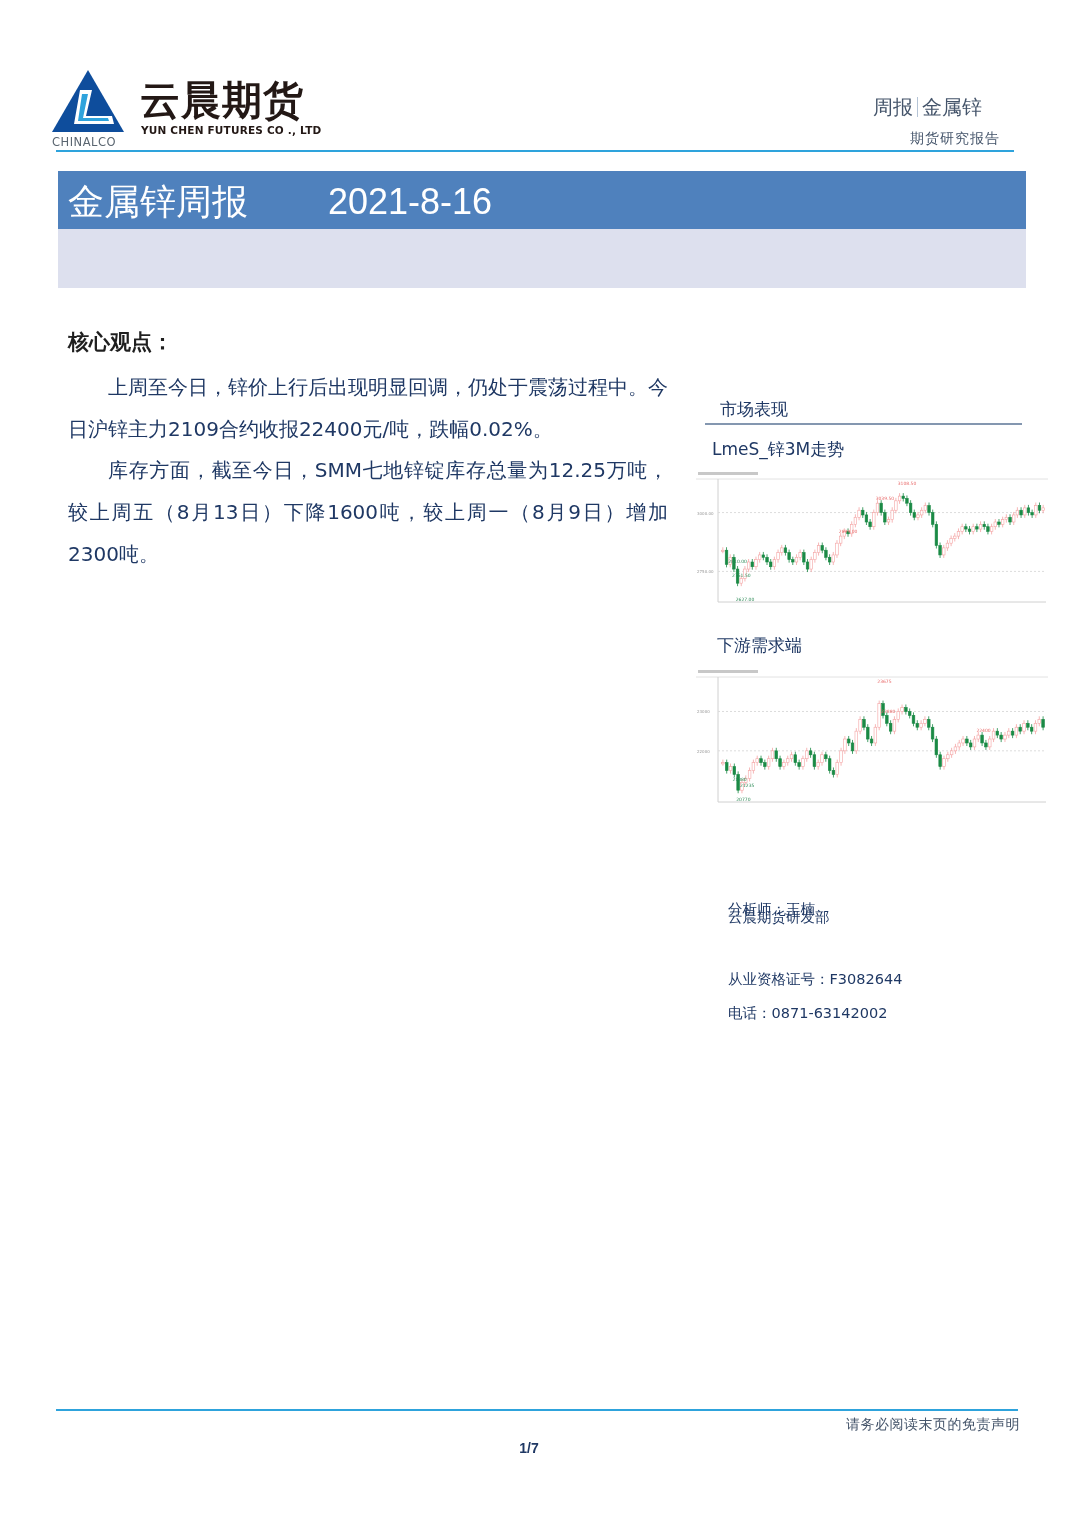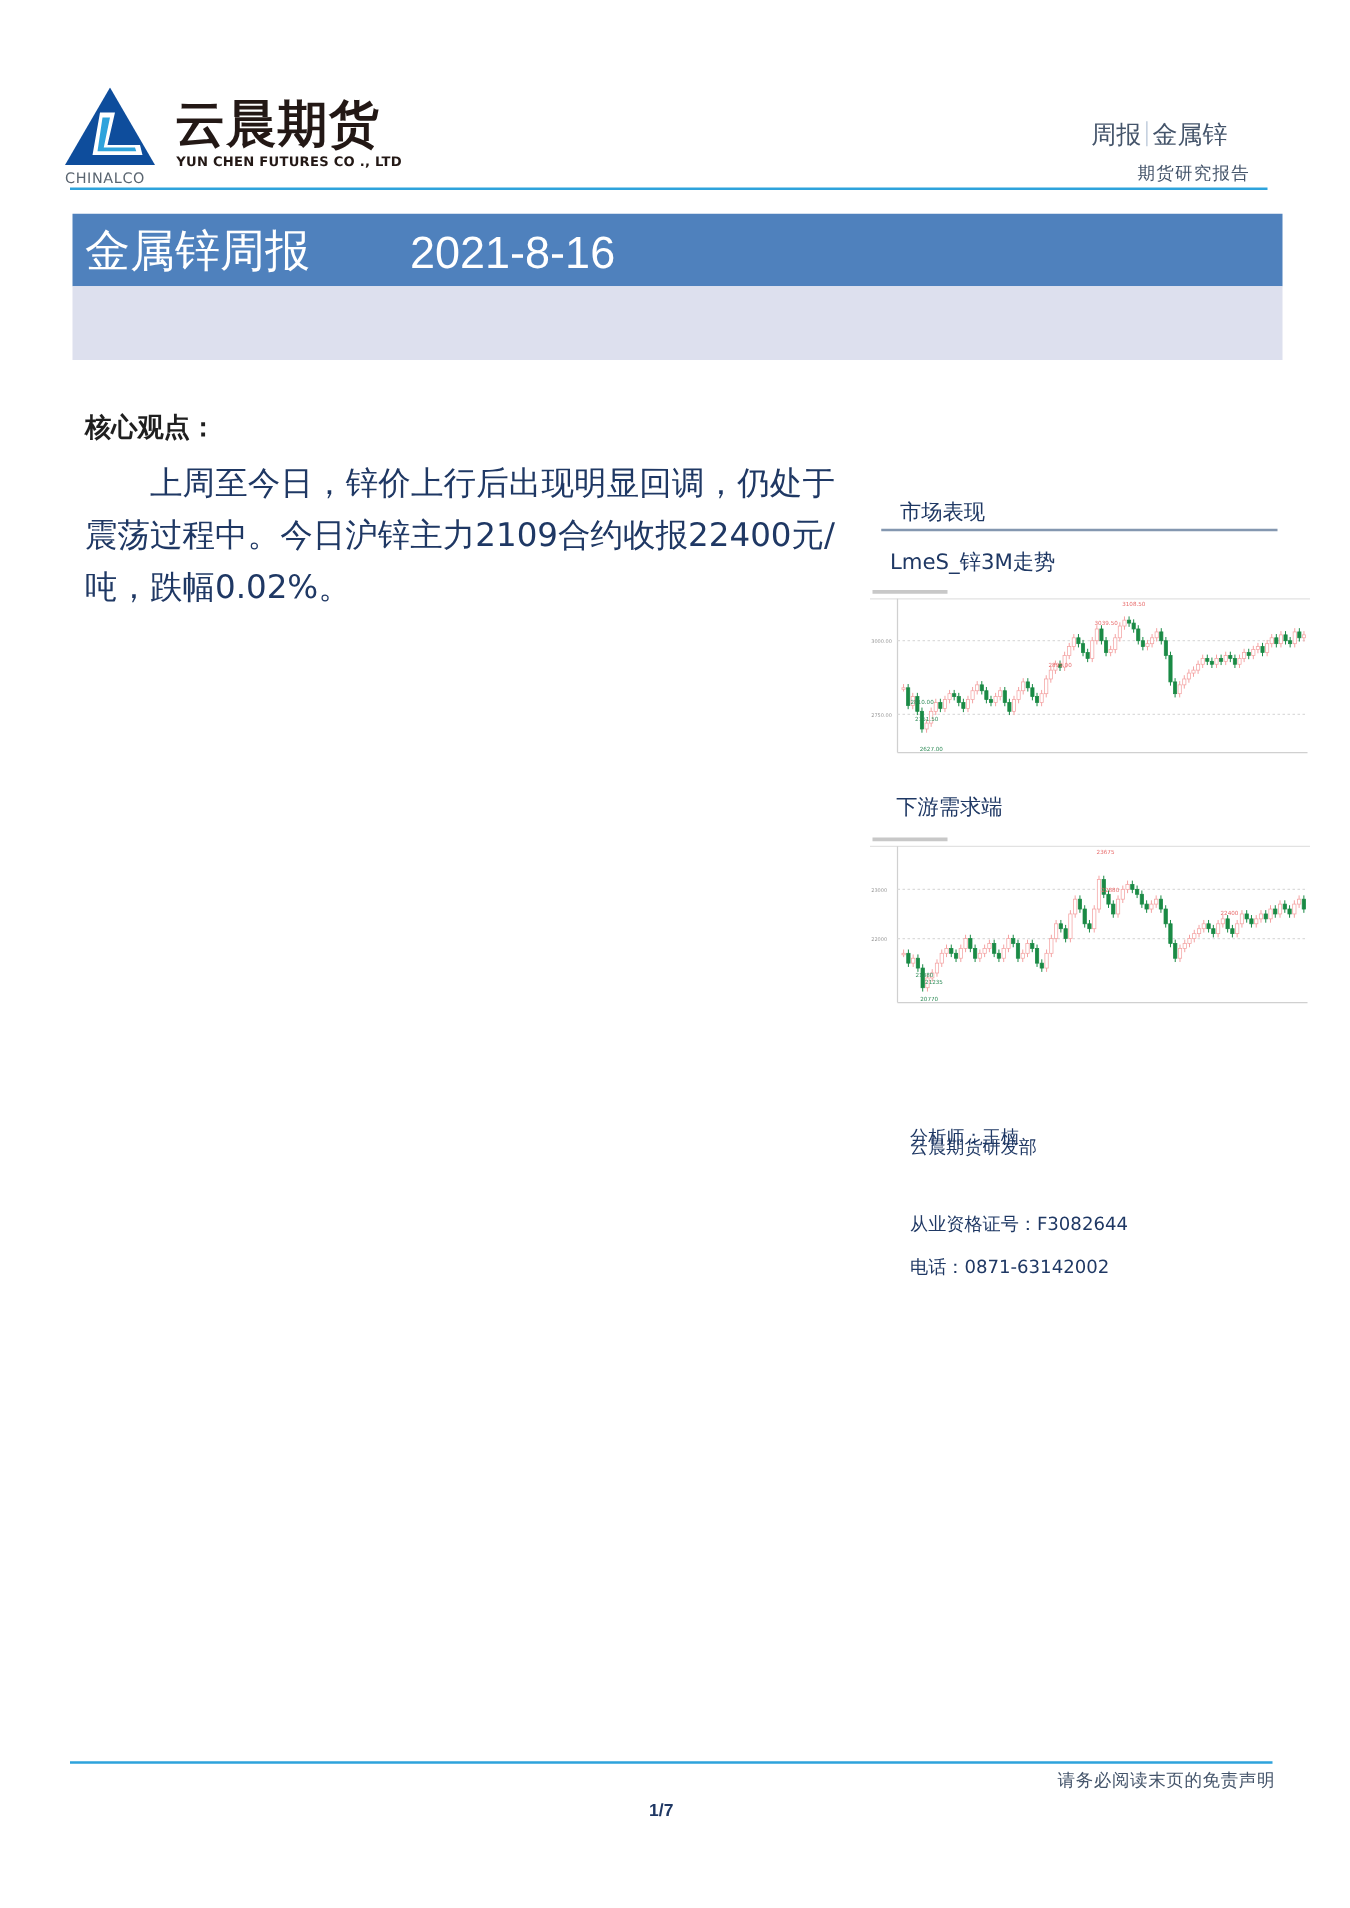--- a/index.html
+++ b/index.html
@@ -18,21 +18,21 @@
   .hdr-line { left: 56px; top: 150px; width: 958px; height: 2px; background: #2ea3dc; }
 
   
   .banner { left: 58px; top: 171px; width: 968px; height: 58px; background: #4f81bd; }
   .banner-title { left: 68px; top: 178px; font-size: 36px; color: #ffffff; line-height: 48px; }
   .banner-date { left: 328px; top: 178px; font-size: 36px; color: #ffffff; line-height: 48px; font-family: "Liberation Sans", sans-serif; }
   .banner-sub { left: 58px; top: 229px; width: 968px; height: 59px; background: #dde0ee; }
 
   
   .core-title { left: 68px; top: 328px; font-size: 21px; font-weight: bold; color: #1f1f1f; }
-  .body-text { left: 68px; top: 367px; width: 600px; font-size: 26px; line-height: 41.7px; color: #1f3864; }
+  .body-text { left: 68px; top: 367px; width: 600px; font-size: 20px; line-height: 41.7px; color: #1f3864; }
   .body-text p { margin: 0; text-indent: 2em; text-align: justify; }
 
   
   .mkt-title { left: 720px; top: 398px; font-size: 17px; color: #1f3864; }
   .mkt-line { left: 705px; top: 423px; width: 317px; height: 2px; background: #8497b0; }
   .chart-title { font-size: 17px; color: #1f3864; }
   .chart-box { position: absolute; background: #fff; }
   .chart-box svg { display: block; }
 
   .info { left: 728px; font-size: 14.5px; color: #1f3864; }
@@ -63,20 +63,21 @@
 <div class="abs hdr-line"></div>
 
 <div class="abs banner"></div>
 <div class="abs banner-title">金属锌周报</div>
 <div class="abs banner-date">2021-8-16</div>
 <div class="abs banner-sub"></div>
 
 <div class="abs core-title">核心观点：</div>
 <div class="abs body-text">
   <p>上周至今日，锌价上行后出现明显回调，仍处于震荡过程中。今日沪锌主力2109合约收报22400元/吨，跌幅0.02%。</p>
+  <p>库存方面，截至今日，SMM七地锌锭库存总量为12.25万吨，较上周五（8月13日）下降1600吨，较上周一（8月9日）增加2300吨。</p>
 </div>
 
 <div class="abs mkt-title">市场表现</div>
 <div class="abs mkt-line"></div>
 
 <div class="abs chart-title" style="left:712px; top:438px;">LmeS_锌3M走势</div>
 <div class="chart-box" style="left:696px; top:470px; width:352px; height:138px;">
   <svg id="chart1" width="352" height="138">
       <rect x="0" y="0" width="352" height="7" fill="#fff"></rect>
       <rect x="2" y="2" width="60" height="3" fill="#c8c8c8"></rect>

